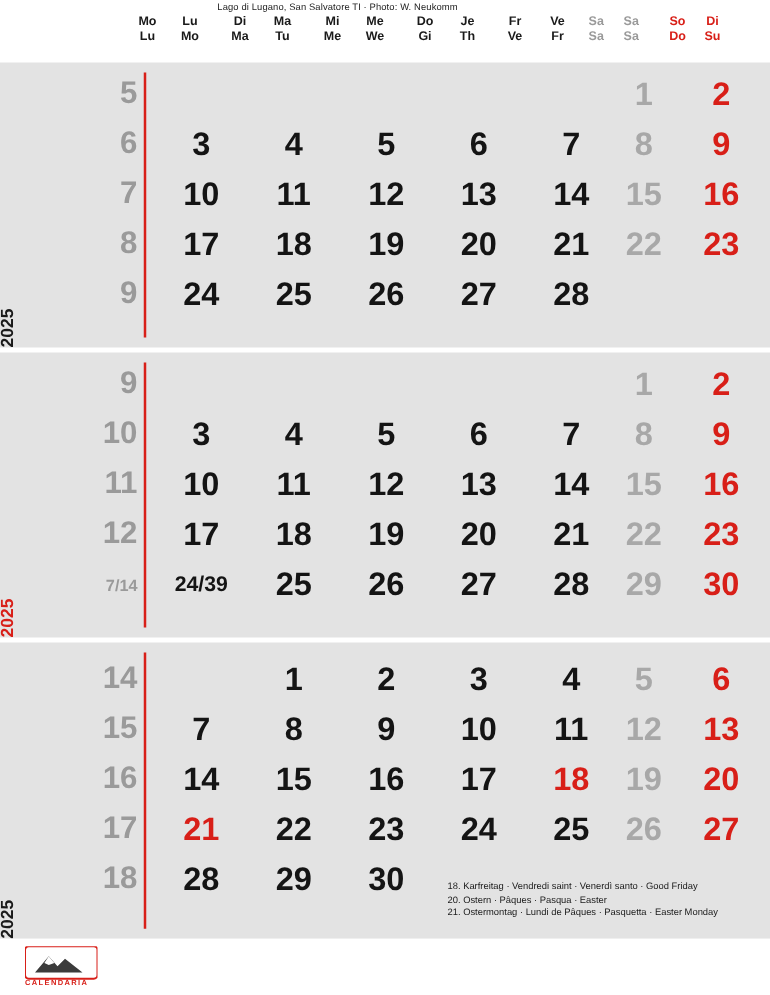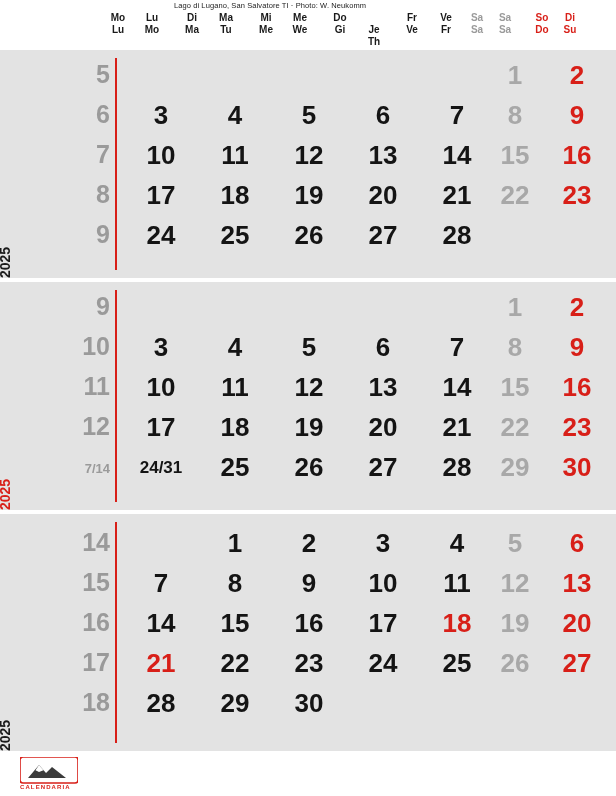--- a/index.html
+++ b/index.html
@@ -160,21 +160,21 @@
         <div>Me</div>
       </div>
       <div class="wh-cell" style="left: 263px; top: 0px;">
         <div>Me</div>
         <div>We</div>
       </div>
       <div class="wh-cell" style="left: 303px; top: 0px;">
         <div>Do</div>
         <div>Gi</div>
       </div>
-      <div class="wh-cell" style="left: 337px; top: 12px;">
+      <div class="wh-cell" style="left: 337px; top: 0px;">
         <div>Je</div>
         <div>Th</div>
       </div>
       <div class="wh-cell" style="left: 375px; top: 0px;">
         <div>Fr</div>
         <div>Ve</div>
       </div>
       <div class="wh-cell" style="left: 409px; top: 0px;">
         <div>Ve</div>
         <div>Fr</div>
@@ -266,21 +266,21 @@
       <div class="day" style="left: 420px; top: 90px;">14</div>
       <div class="day gray" style="left: 478px; top: 90px;">15</div>
       <div class="day red" style="left: 540px; top: 90px;">16</div>
       <div class="day" style="left: 124px; top: 130px;">17</div>
       <div class="day" style="left: 198px; top: 130px;">18</div>
       <div class="day" style="left: 272px; top: 130px;">19</div>
       <div class="day" style="left: 346px; top: 130px;">20</div>
       <div class="day" style="left: 420px; top: 130px;">21</div>
       <div class="day gray" style="left: 478px; top: 130px;">22</div>
       <div class="day red" style="left: 540px; top: 130px;">23</div>
-      <div class="day small" style="left: 124px; top: 176px;">24/31</div>
+      <div class="day small" style="left: 124px; top: 176px;">24/39</div>
       <div class="day" style="left: 198px; top: 170px;">25</div>
       <div class="day" style="left: 272px; top: 170px;">26</div>
       <div class="day" style="left: 346px; top: 170px;">27</div>
       <div class="day" style="left: 420px; top: 170px;">28</div>
       <div class="day gray" style="left: 478px; top: 170px;">29</div>
       <div class="day red" style="left: 540px; top: 170px;">30</div>
     </div>
   <div class="month m3">
       <div class="vline"></div>
       <div class="mtitle">
@@ -316,20 +316,25 @@
       <div class="day red" style="left: 124px; top: 134px;">21</div>
       <div class="day" style="left: 198px; top: 134px;">22</div>
       <div class="day" style="left: 272px; top: 134px;">23</div>
       <div class="day" style="left: 346px; top: 134px;">24</div>
       <div class="day" style="left: 420px; top: 134px;">25</div>
       <div class="day gray" style="left: 478px; top: 134px;">26</div>
       <div class="day red" style="left: 540px; top: 134px;">27</div>
       <div class="day" style="left: 124px; top: 174px;">28</div>
       <div class="day" style="left: 198px; top: 174px;">29</div>
       <div class="day" style="left: 272px; top: 174px;">30</div>
+      <div class="legend" style="left: 358px; top: 190px;">
+        <div>18. Karfreitag · Vendredi saint · Venerdì santo · Good Friday</div>
+        <div>20. Ostern · Pâques · Pasqua · Easter</div>
+        <div>21. Ostermontag · Lundi de Pâques · Pasquetta · Easter Monday</div>
+      </div>
     </div>
 
   <div class="footer">
     <svg class="logo" viewBox="0 0 58 34">
       <rect x="0" y="0" width="58" height="26" rx="3" fill="none" stroke="#d81f18" stroke-width="1.6"></rect>
       <path d="M8 21 L19 8 L26 16 L32 10 L46 21 Z" fill="#3b3b3b"></path>
       <path d="M19 8 L23.5 13.3 L19 15 L15.5 13.3 Z" fill="#ffffff"></path>
     </svg>
     <div class="logo-name">CALENDARIA</div>
   </div>

